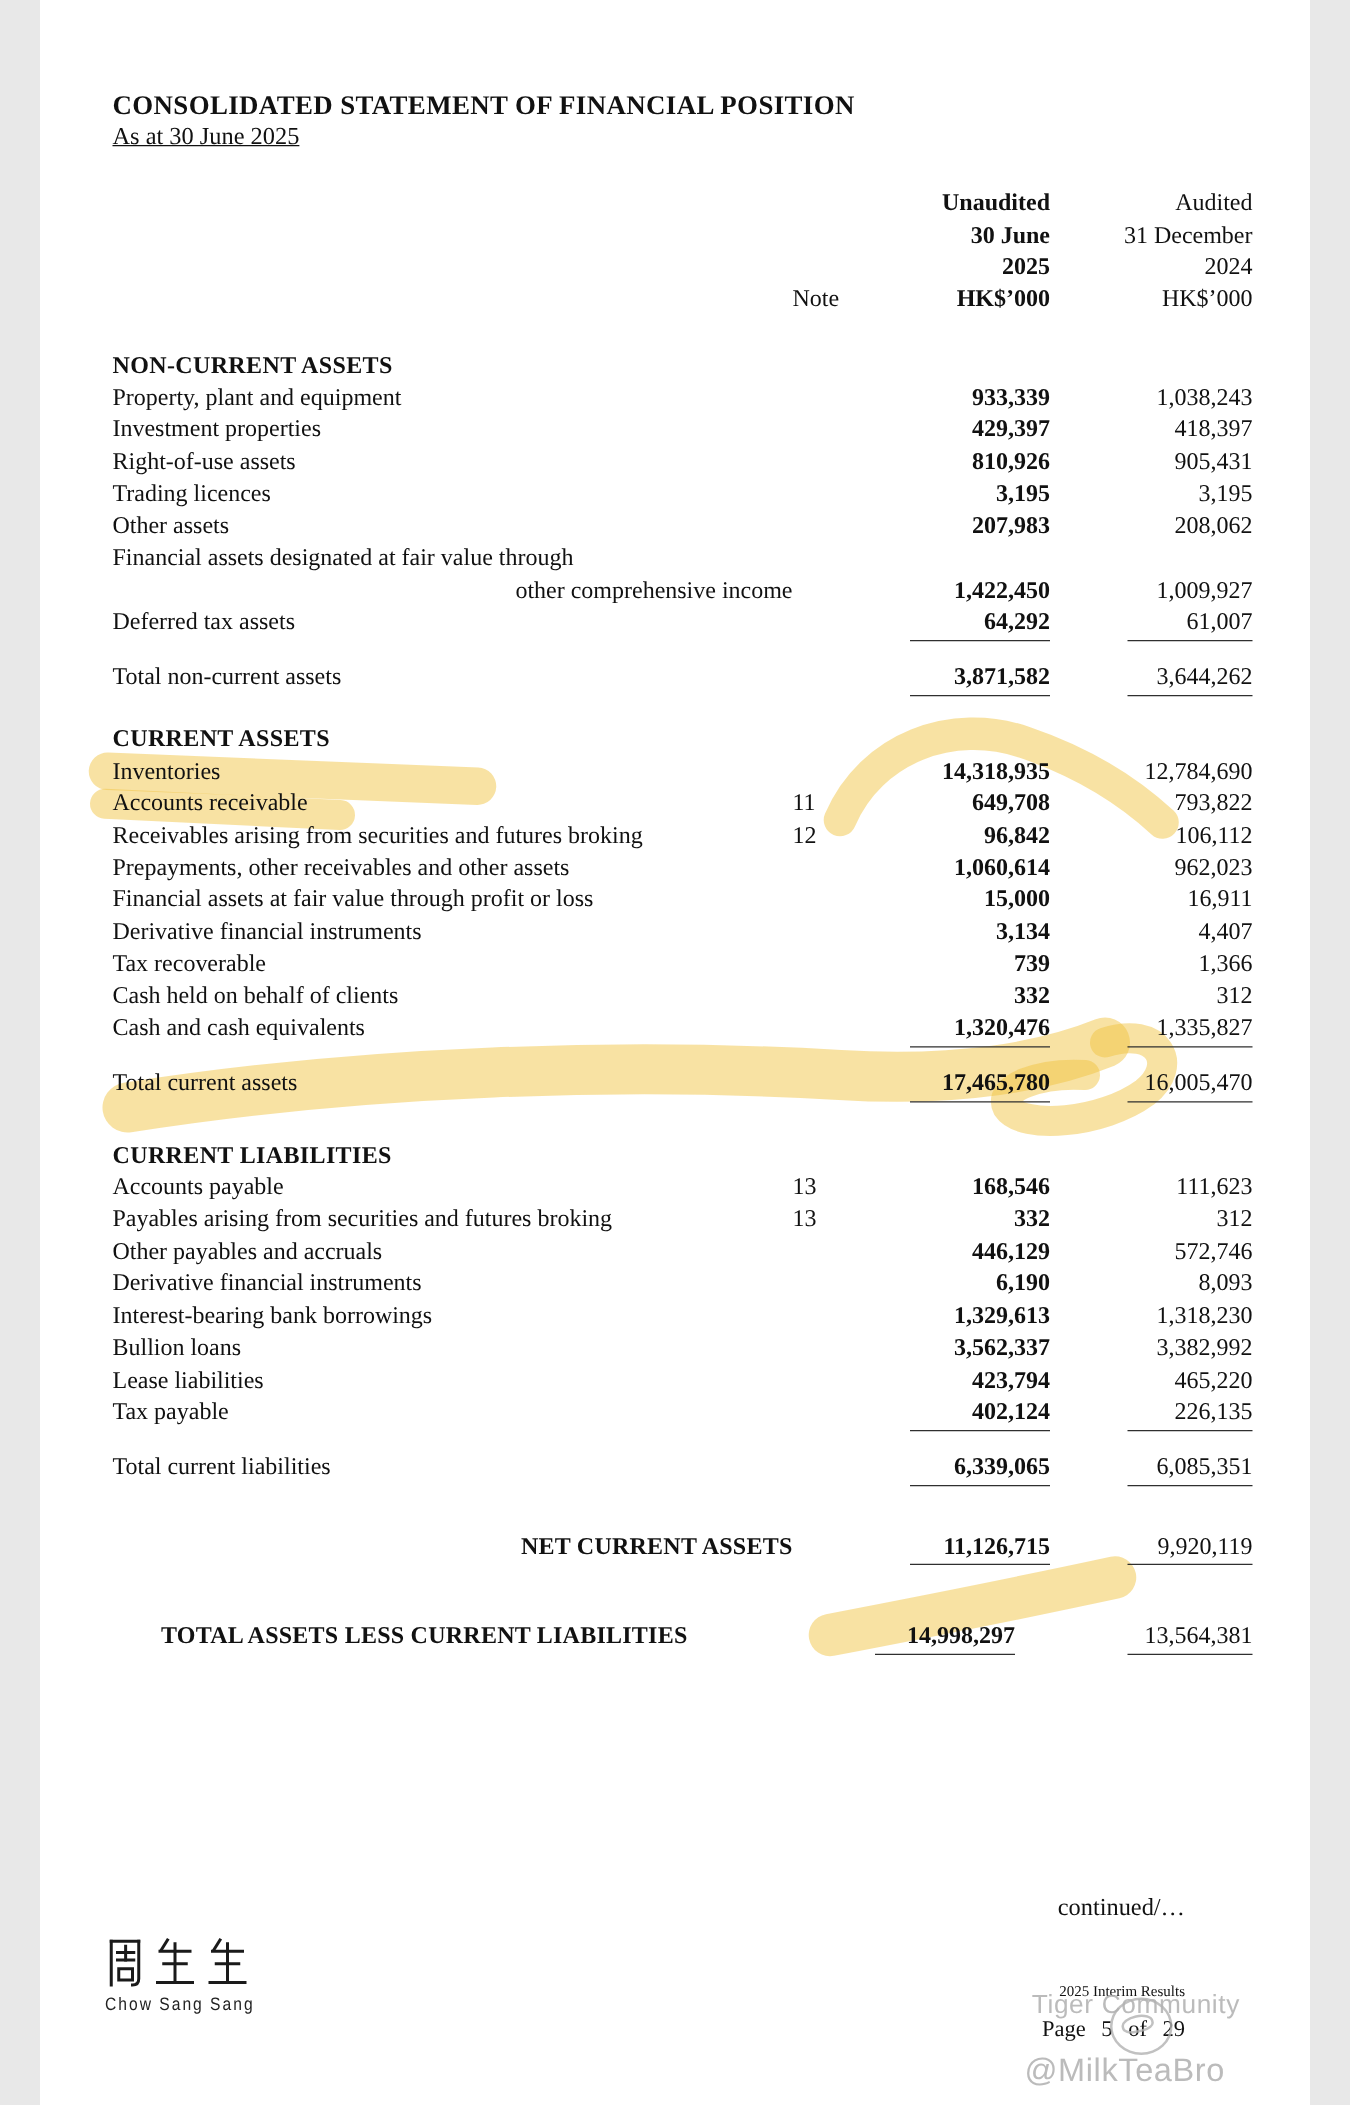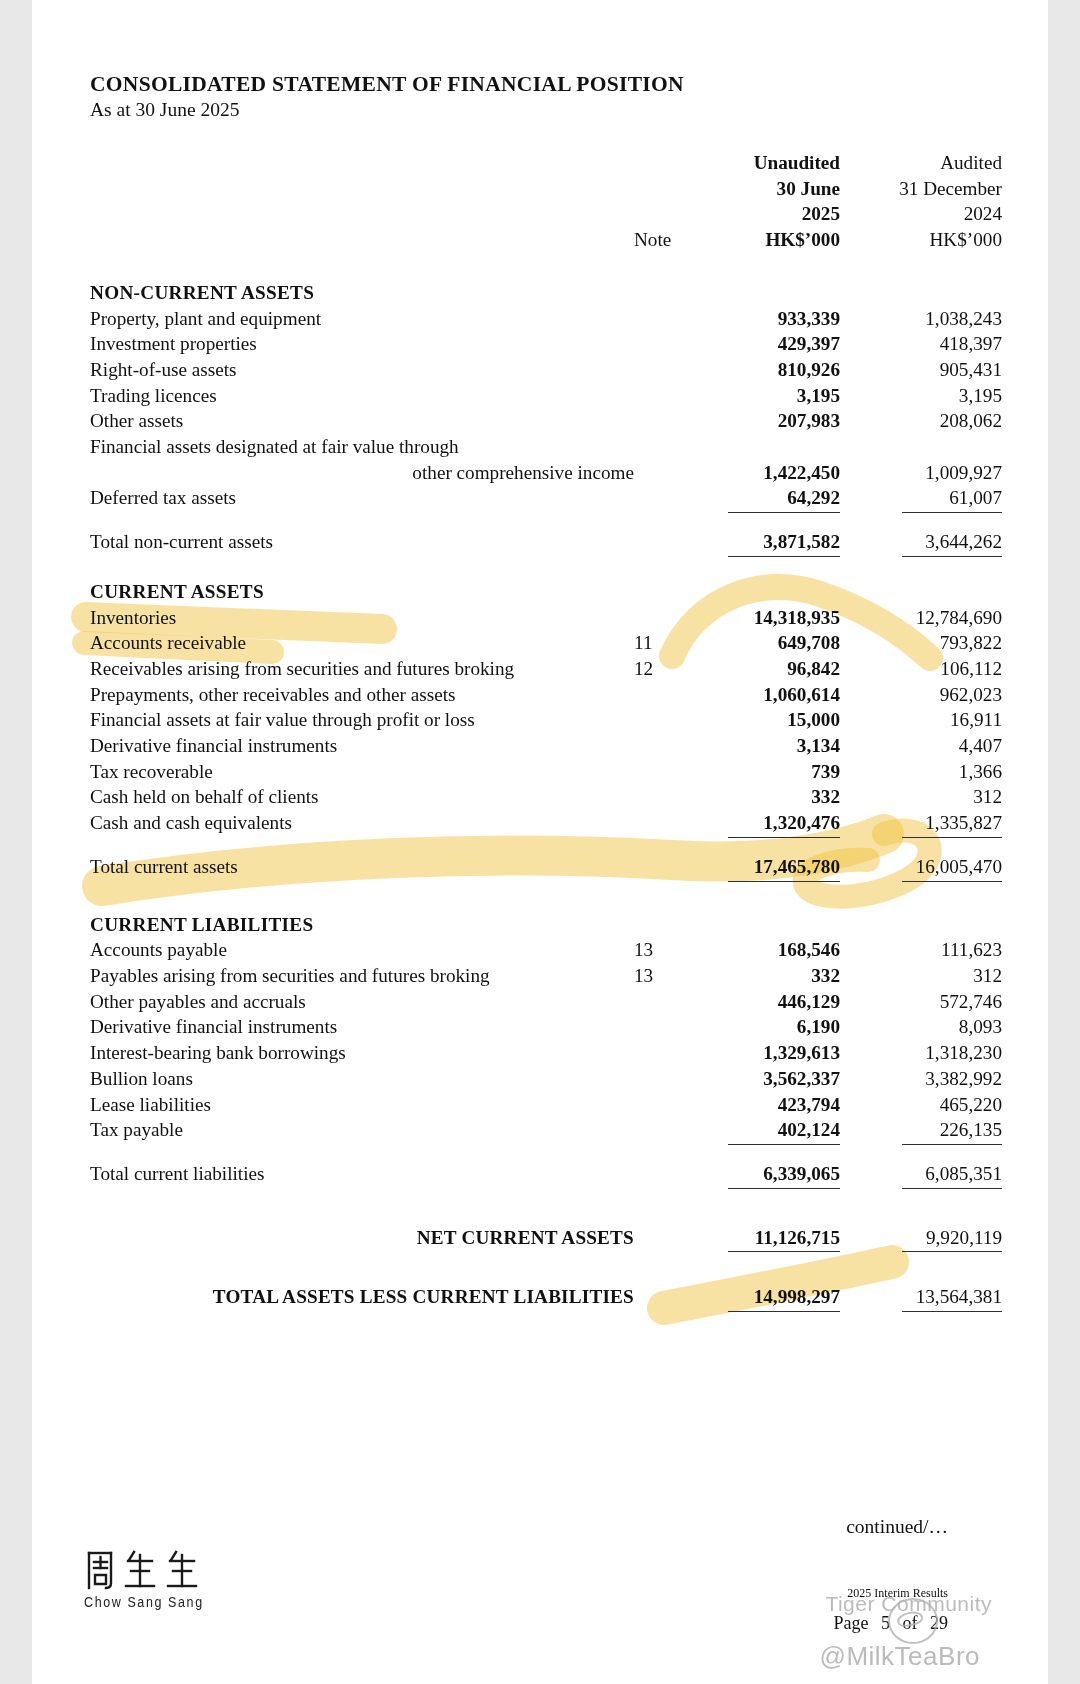--- a/index.html
+++ b/index.html
@@ -5,39 +5,39 @@
   html,body{margin:0;padding:0;background:#e8e8e8;}
   .page{
     position:relative;width:1016px;height:1684px;background:#ffffff;
     font-family:"Liberation Serif","DejaVu Serif",serif;color:#111;
     overflow:hidden;margin:0 auto;
   }
   .hl-layer{position:absolute;left:0;top:0;z-index:0;}
   .content{position:relative;z-index:1;}
 
   .title{position:absolute;left:58px;top:72px;font-size:21.5px;font-weight:700;letter-spacing:.3px;white-space:nowrap;}
-  .subtitle{position:absolute;left:58px;top:99px;font-size:19.5px;}
+  .subtitle{position:absolute;left:58px;top:99px;font-size:19.5px;text-decoration:underline;}
 
   .sheet{position:absolute;left:58px;top:150px;width:912px;}
   .row{display:grid;grid-template-columns:1fr 56px 150px 162px;line-height:25.7px;font-size:19.2px;}
   .c-label{text-align:left;white-space:nowrap;}
   .c-note{text-align:left;padding-right:10px;}
   .c-v1{text-align:right;font-weight:700;}
   .c-v2{text-align:right;}
   .num{display:inline-block;text-align:right;}
   .c-v1 .num{min-width:112px;}
   .c-v2 .num{min-width:100px;}
   .rule .num{border-bottom:1.6px solid #2f2f2f;padding-bottom:1px;}
   .section .c-label{font-weight:700;letter-spacing:.3px;}
   .grand .c-label{font-weight:700;letter-spacing:.2px;text-align:right;}
   .indent .c-label{padding-left:20px;text-align:right;}
   .gap-sm{margin-top:16px;}
   .gap-md{margin-top:22px;}
   .gap-lg{margin-top:30px;}
-  .gap-lg2{margin-top:32px;}
+  .gap-lg2{margin-top:44px;gap:28px;}
   .gap-xl{margin-top:36px;}
   .rows{margin-top:27px;}
 
   .continued{position:absolute;right:100px;top:1516px;font-size:19.5px;}
 
   .logo{position:absolute;left:52px;top:1548px;width:120px;}
   .logo-en{font-family:"Liberation Sans","DejaVu Sans",sans-serif;font-size:12.5px;letter-spacing:1.6px;color:#222;margin-top:1px;white-space:nowrap;transform:scaleY(1.15);}
 
   .results-line{position:absolute;right:100px;top:1586px;font-size:12px;white-space:nowrap;}
   .page-line{position:absolute;right:100px;top:1613px;font-size:18px;word-spacing:8px;white-space:nowrap;font-family:Liberation Serif, serif;}

